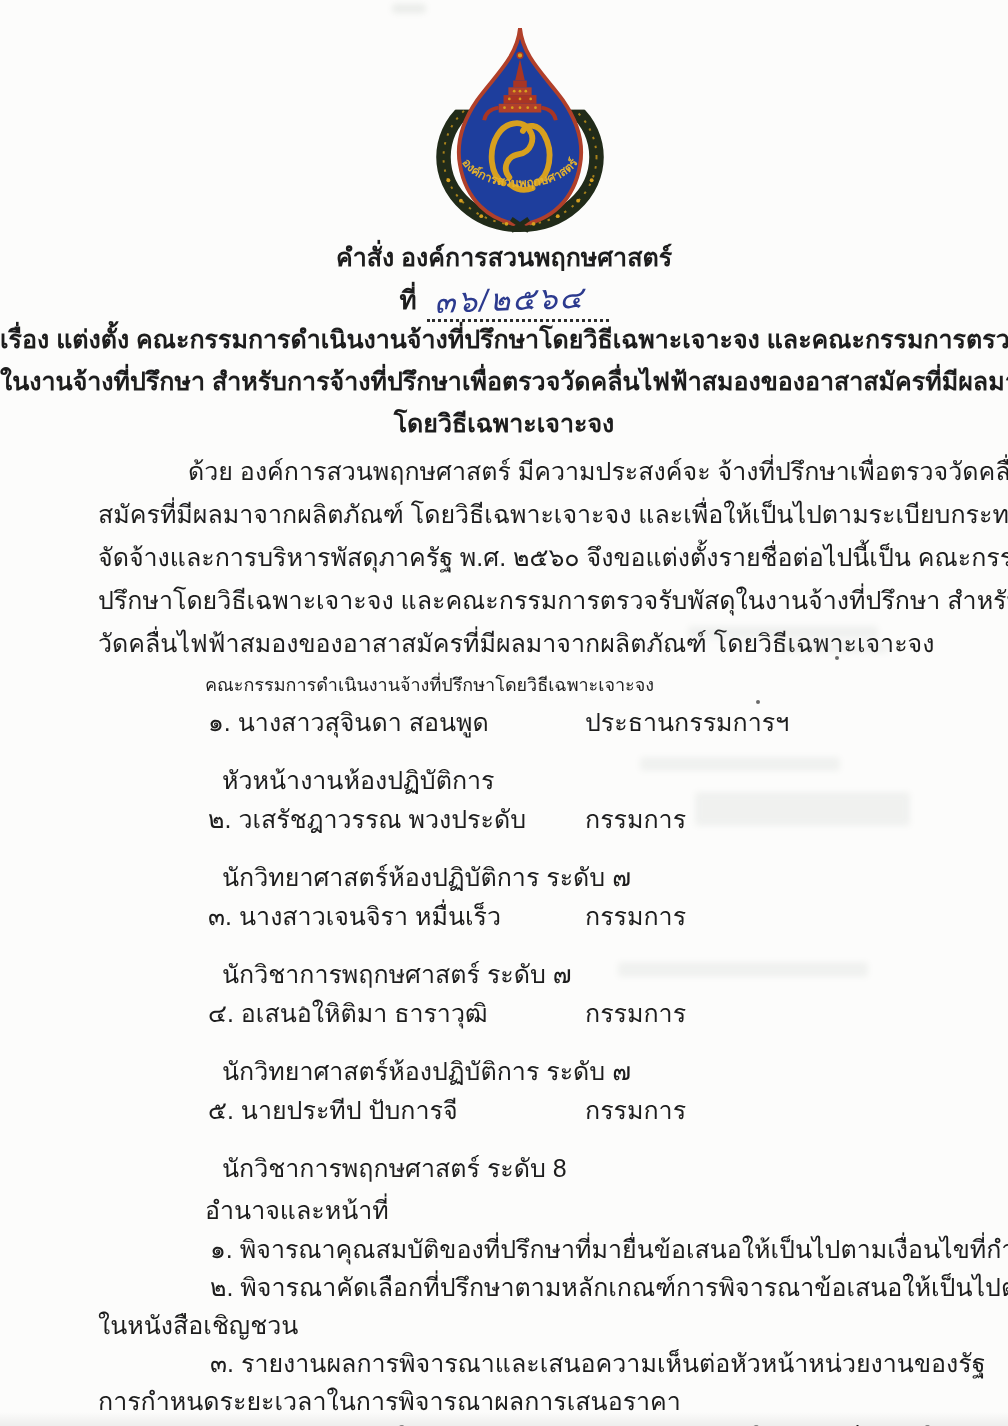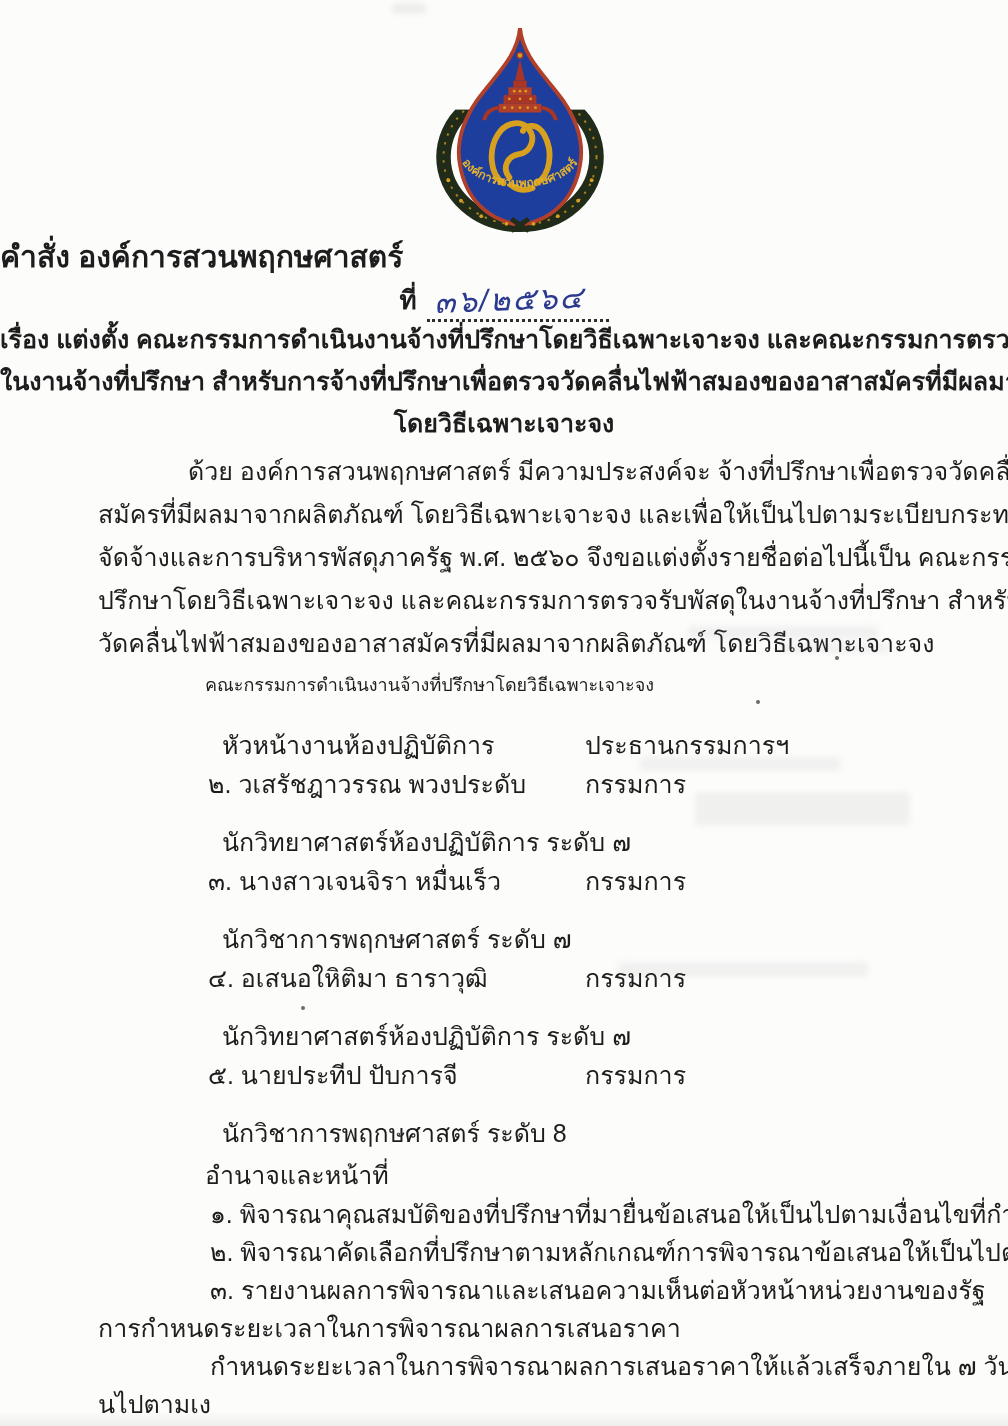--- a/index.html
+++ b/index.html
@@ -10,21 +10,21 @@
     margin:0 auto;
     background:#fcfcfb;
     overflow:hidden;
     font-family:"Liberation Sans","DejaVu Sans",sans-serif;
     color:#1d1d1d;
   }
   
   .logo-wrap{position:absolute;top:22px;left:428px;width:184px;height:212px;}
   .doc-title{
     position:absolute;top:238px;left:0;width:100%;
-    font-size:30px;font-weight:bold;line-height:38px;white-space:nowrap;
+    text-align:center;font-size:25px;font-weight:bold;line-height:38px;white-space:nowrap;
   }
   .doc-number{
     position:absolute;top:278px;left:0;width:100%;
     text-align:center;font-size:26px;line-height:44px;
   }
   .no-prefix{font-weight:bold;}
   .dotted{
     display:inline-block;width:182px;height:36px;margin-left:10px;
     border-bottom:3px dotted #2d2d2d;position:relative;vertical-align:bottom;
   }
@@ -145,20 +145,21 @@
       <div class="line">จัดจ้างและการบริหารพัสดุภาครัฐ พ.ศ. ๒๕๖๐ จึงขอแต่งตั้งรายชื่อต่อไปนี้เป็น คณะกรรมการดำเนินงานจ้างที่</div>
       <div class="line">ปรึกษาโดยวิธีเฉพาะเจาะจง และคณะกรรมการตรวจรับพัสดุในงานจ้างที่ปรึกษา สำหรับการจ้างที่ปรึกษาเพื่อตรวจ</div>
       <div class="line">วัดคลื่นไฟฟ้าสมองของอาสาสมัครที่มีผลมาจากผลิตภัณฑ์ โดยวิธีเฉพาะเจาะจง</div>
     </div>
 
     <div class="committee-heading">คณะกรรมการดำเนินงานจ้างที่ปรึกษาโดยวิธีเฉพาะเจาะจง</div>
 
     <div>
       <div class="member">
         <div class="member-row">
+          <span class="member-name"><span>๑.</span> <span>นางสาวสุจินดา สอนพูด</span></span>
           <span class="member-role">ประธานกรรมการฯ</span>
         </div>
         <div class="member-pos">หัวหน้างานห้องปฏิบัติการ</div>
       </div>
       <div class="member">
         <div class="member-row">
           <span class="member-name"><span>๒.</span> <span>วเสรัชฎาวรรณ พวงประดับ</span></span>
           <span class="member-role">กรรมการ</span>
         </div>
         <div class="member-pos">นักวิทยาศาสตร์ห้องปฏิบัติการ ระดับ ๗</div>
@@ -184,20 +185,21 @@
         </div>
         <div class="member-pos">นักวิชาการพฤกษศาสตร์ ระดับ 8</div>
       </div>
     </div>
 
     <div class="duties-heading">อำนาจและหน้าที่</div>
 
     <div>
       <div class="duty-line indent-item">๑. พิจารณาคุณสมบัติของที่ปรึกษาที่มายื่นข้อเสนอให้เป็นไปตามเงื่อนไขที่กำหนดในหนังสือเชิญชวน</div>
       <div class="duty-line indent-item">๒. พิจารณาคัดเลือกที่ปรึกษาตามหลักเกณฑ์การพิจารณาข้อเสนอให้เป็นไปตามเงื่อนไขที่กำหนดไว้</div>
+      <div class="duty-line">ในหนังสือเชิญชวน</div>
       <div class="duty-line indent-item">๓. รายงานผลการพิจารณาและเสนอความเห็นต่อหัวหน้าหน่วยงานของรัฐ</div>
     </div>
 
     <div class="duty-line">การกำหนดระยะเวลาในการพิจารณาผลการเสนอราคา</div>
     <div class="duty-line indent-item">กำหนดระยะเวลาในการพิจารณาผลการเสนอราคาให้แล้วเสร็จภายใน ๗ วันทำการ นับถัดจากวัน</div>
     <div class="duty-line">นไปตามเง</div>
 
   </div>
 
   <div>

